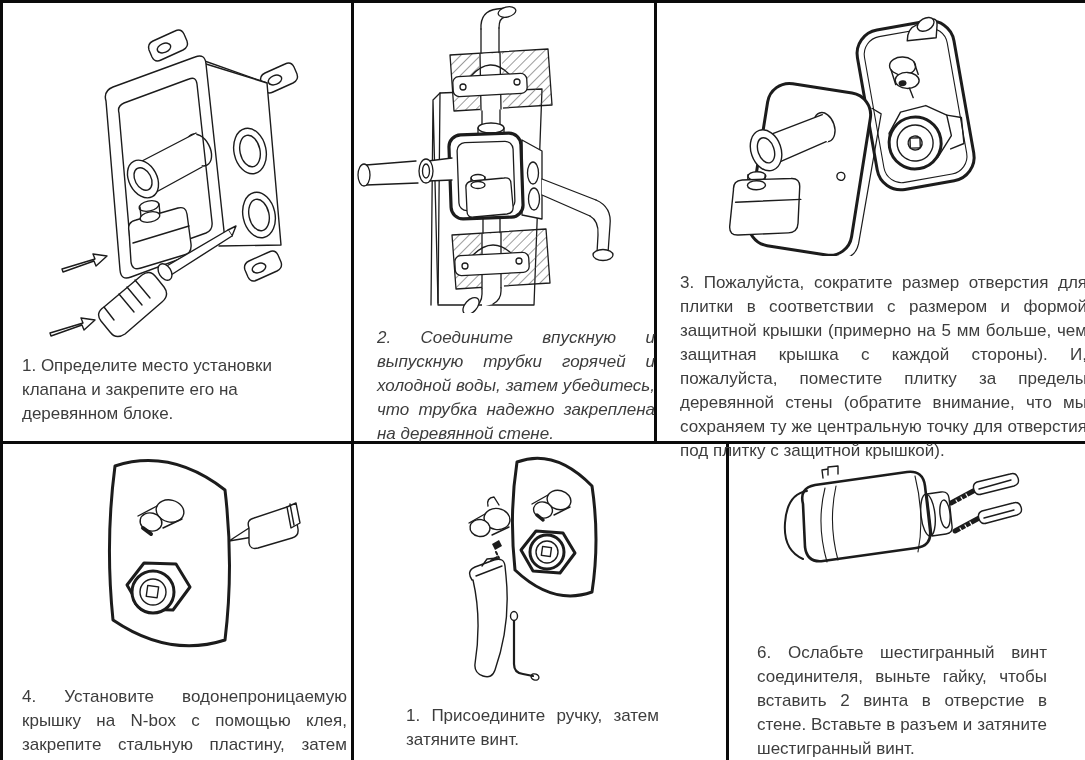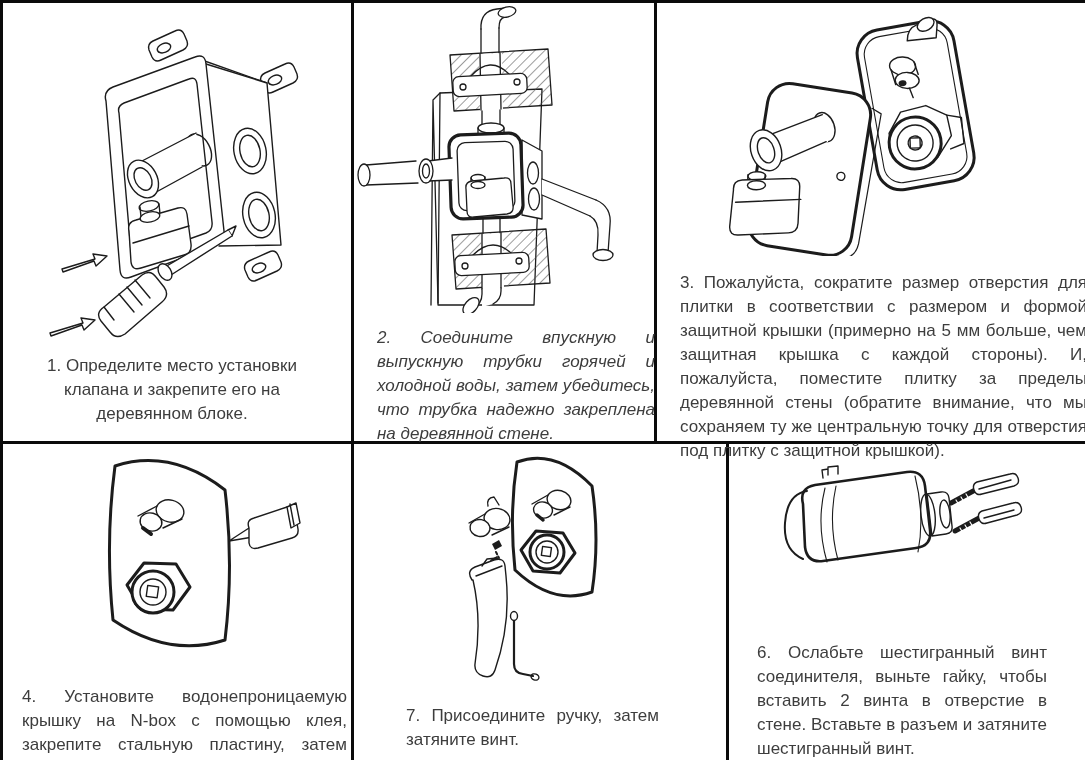--- a/index.html
+++ b/index.html
@@ -7,21 +7,21 @@
         font-family:"Liberation Sans",sans-serif;color:#3d3d3d;}
   .gridline{position:absolute;background:#0b0b0b;}
   .hline-top{left:0;top:0;width:1085px;height:3px;}
   .vline-left{left:0;top:0;width:3px;height:760px;}
   .hline-mid{left:0;top:441px;width:1085px;height:3px;}
   .v1a{left:351px;top:0;width:3px;height:444px;}
   .v1b{left:654px;top:0;width:3px;height:444px;}
   .v2a{left:351px;top:441px;width:3px;height:319px;}
   .v2b{left:726px;top:441px;width:3px;height:319px;}
   section{position:absolute;}
-  .s1{left:3px;top:3px;width:380px;height:438px;text-align:center;}
+  .s1{left:3px;top:3px;width:380px;height:438px;}
   .s2{left:354px;top:3px;width:300px;height:438px;}
   .s3{left:657px;top:3px;width:428px;height:438px;}
   .s4{left:3px;top:444px;width:300px;height:316px;}
   .s5{left:354px;top:444px;width:372px;height:316px;}
   .s6{left:729px;top:444px;width:293px;height:316px;}
   section svg{position:absolute;left:0;top:0;}
   p.caption{position:absolute;margin:12px;font-size:17px;line-height:24px;}
   .just{text-align:justify;}
   .t1{left:7px;top:339px;width:300px;}
   .t2{left:11px;top:311px;width:278px;line-height:23px;font-style:italic;}
@@ -301,21 +301,21 @@
           <path fill="#fff" d="M118,136 q-6,-9 3,-13 l19,-7 q10,-3 11,6 l1,10 q5,48 -11,94 q-3,9 -12,6 q-9,-3 -8,-12 q7,-45 -2,-84 z"></path>
           <path d="M122,132 l26,-10 M128,122 l5,-7 10,-1"></path>
         </g>
         <g>
           <ellipse cx="160" cy="172" rx="3.5" ry="4.5"></ellipse>
           <path d="M160,177 L160,220 q0,9 9,10 l10,2" stroke-width="2.2"></path>
           <ellipse cx="181" cy="233" rx="3" ry="4" transform="rotate(-70 181 233)"></ellipse>
         </g>
       </g>
     </svg>
-    <p class="caption t5 just">7. Присоедините ручку, затем затяните винт.</p>
+    <p class="caption t5 just">1. Присоедините ручку, затем затяните винт.</p>
   </section>
 
   <section class="s6">
     <svg width="356" height="182" viewBox="0 0 356 182">
       <g stroke="#1c1c1c" fill="none" stroke-width="1.4" stroke-linejoin="round" stroke-linecap="round">
         <g>
           <path d="M222,59 L248,45" stroke-width="5"></path>
           <path d="M227,56 l3,5 M232,53 l3,5 M237,50 l3,5" stroke="#ffffff" stroke-width="1.2"></path>
           <path d="M226,87 L252,73" stroke-width="5"></path>
           <path d="M231,84 l3,5 M236,81 l3,5 M241,78 l3,5" stroke="#ffffff" stroke-width="1.2"></path>

